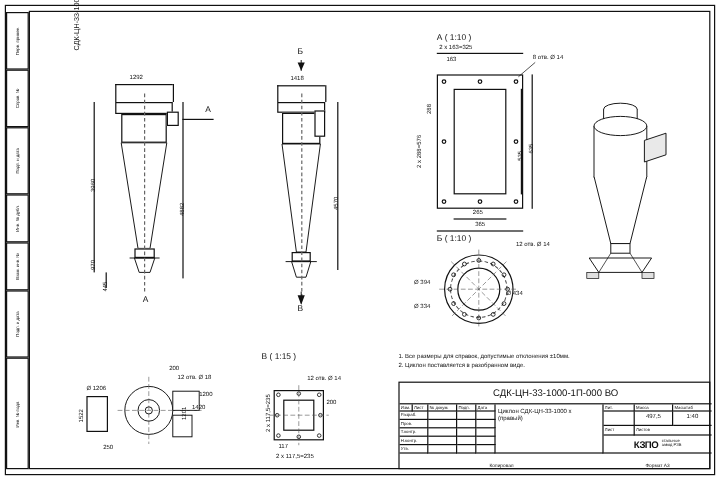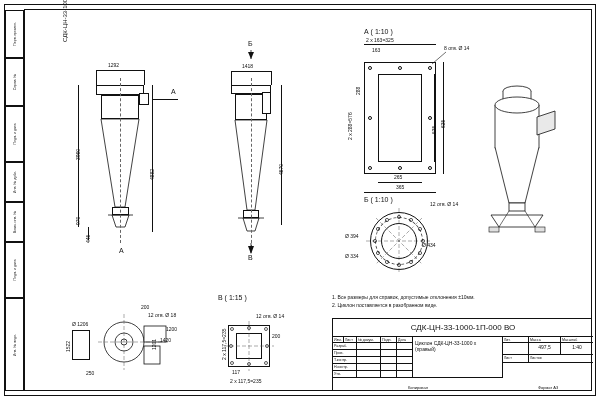--- a/index.html
+++ b/index.html
@@ -308,17 +308,24 @@
 
     <div class="c" style="left:170px;top:18px;width:26px;height:6px;">Лит.</div>
     <div class="c" style="left:196px;top:18px;width:32px;height:6px;">Масса</div>
     <div class="c" style="left:228px;top:18px;width:32px;height:6px;border-right:none;">Масштаб</div>
     <div class="c" style="left:170px;top:24px;width:26px;height:12px;"></div>
     <div class="c" style="left:196px;top:24px;width:32px;height:12px;text-align:center;font-size:5px;">497,5</div>
     <div class="c" style="left:228px;top:24px;width:32px;height:12px;border-right:none;text-align:center;font-size:5px;">1:40</div>
     <div class="c" style="left:170px;top:36px;width:26px;height:8px;">Лист</div>
     <div class="c" style="left:196px;top:36px;width:64px;height:8px;border-right:none;">Листов</div>
 
+    <div class="c" style="left:170px;top:44px;width:90px;height:15px;border-right:none;display:flex;align-items:center;justify-content:center;gap:3px;">
+      <span style="font-size:8px;font-weight:bold;letter-spacing:-0.5px;">КЗПО</span>
+      <span style="font-size:3.4px;line-height:1.1;text-align:left;">
+        <span style="display:block;">стальные</span>
+        <span style="display:block;">завод РЗВ</span>
+      </span>
+    </div>
 
     <div class="c" style="left:0;top:59px;width:170px;height:14px;border-right:none;border-bottom:none;text-align:center;font-size:4px;padding-top:7px;">Копировал</div>
     <div class="c" style="left:170px;top:59px;width:90px;height:14px;border-right:none;border-bottom:none;text-align:center;font-size:4px;padding-top:7px;">Формат А3</div>
   </div>
 </div>
 
 </body></html>

